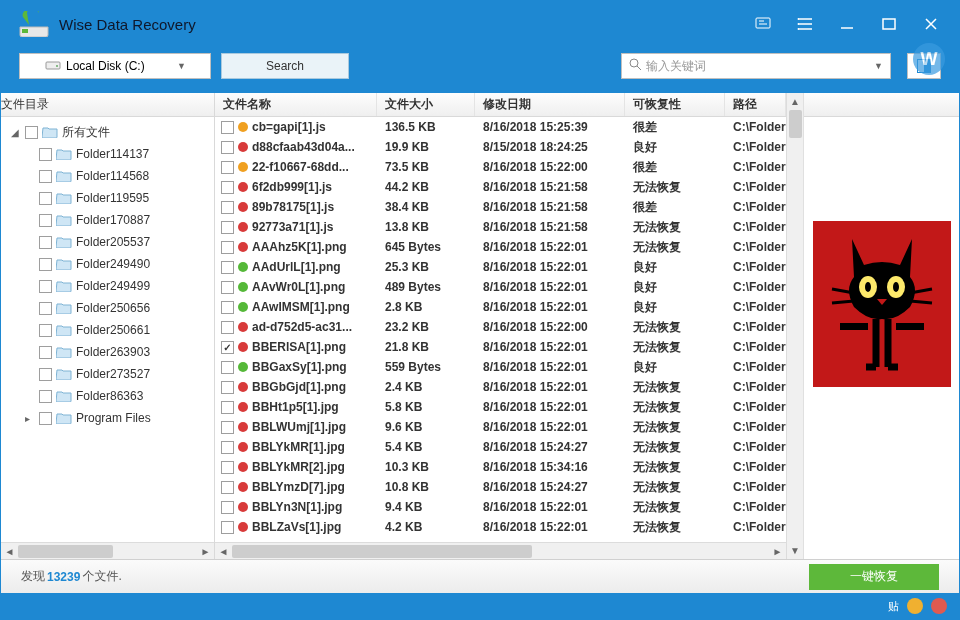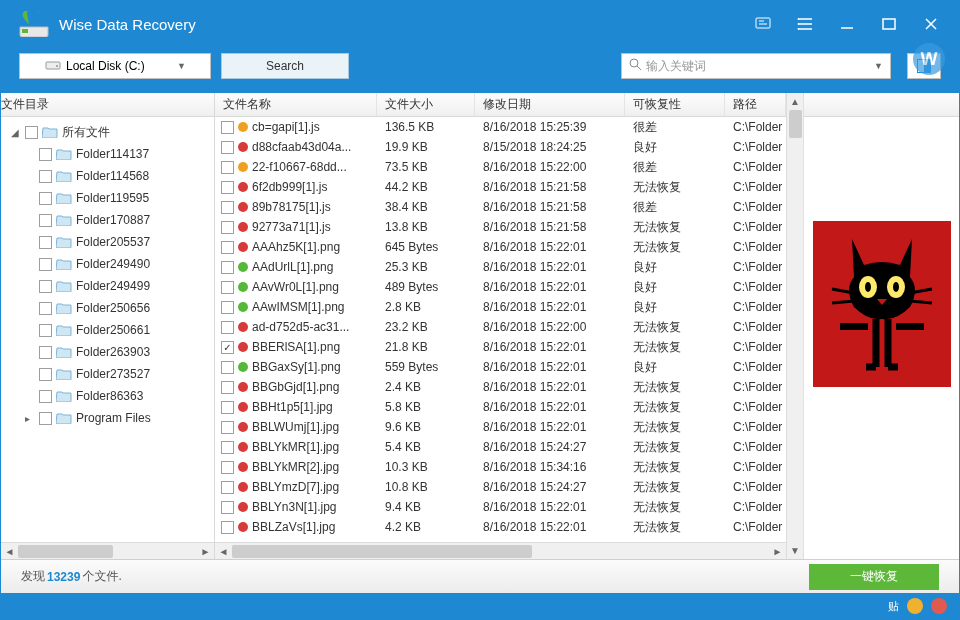--- a/index.html
+++ b/index.html
@@ -1,20 +1,20 @@
 <!DOCTYPE html>
 <html><head>
 <meta charset="utf-8">
 <style>
 * { margin: 0; padding: 0; box-sizing: border-box; font-family: "Microsoft YaHei", Arial, sans-serif; }
 body { background: #fff; width: 960px; height: 620px; overflow: hidden; }
 
 .window { width: 960px; height: 620px; border: 1px solid #1e88d2; display: flex; flex-direction: column; background: #1e88d2; }
 
-.titlebar { height: 46px; background: #1e88d2; display: flex; align-items: center; padding: 0 0 0 18px; color: #ffffff; }
+.titlebar { height: 46px; background: #1e88d2; display: flex; align-items: center; padding: 0 0 0 18px; color: #0f172a; }
 .titlebar .logo-icon { width: 30px; height: 26px; margin-right: 10px; position: relative; }
 .titlebar .title { font-size: 15px; }
 .title-controls { margin-left: auto; display: flex; align-items: center; gap: 26px; padding-right: 20px; }
 .tc-btn { width: 16px; height: 16px; display: flex; align-items: center; justify-content: center; cursor: pointer; color: #fff; }
 
 .toolbar { height: 46px; background: #1e88d2; display: flex; align-items: center; padding: 0 18px 8px 18px; gap: 10px; position: relative; }
 .drive-select { width: 192px; height: 26px; background: #fff; border: 1px solid #bfbfbf; display: flex; align-items: center; padding: 0 24px; font-size: 12px; cursor: pointer; text-align: center; }
 .drive-select .drive-icon { width: 18px; text-align: center; color: #888; margin-right: 4px; }
 .drive-select .chev { margin-left: auto; color: #666; font-size: 9px; }
 .search-btn { width: 128px; height: 26px; background: #eaf3f8; border: 1px solid #a9c9de; font-size: 12px; color: #333; cursor: pointer; display: flex; align-items: center; justify-content: center; }
@@ -79,21 +79,21 @@
 .preview { width: 156px; background: #fff; border-left: 1px solid #e0e0e0; display:flex; flex-direction:column; }
 .preview-header { height: 24px; background: linear-gradient(#fdfdfd,#efefef); border-bottom: 1px solid #d9d9d9; }
 .preview-img { margin: 104px auto 0 auto; width: 138px; height: 166px; background:#c21818; position:relative; }
 .cat { position:absolute; left:50%; top:50%; transform:translate(-50%,-50%); }
 
 .main-hscroll { height: 17px; background: #f0f0f0; border-top: 1px solid #dcdcdc; display: flex; align-items: center; }
 .main-hscroll .arr { width: 17px; height: 17px; display: flex; align-items:center; justify-content:center; color:#666; font-size:10px; background:#f0f0f0; cursor:pointer; }
 .main-hscroll .track { flex:1; height:17px; position:relative; }
 .main-hscroll .thumb { position:absolute; left:0; top:2px; height:13px; width:300px; background:#cdcdcd; border-radius:2px; }
 
-.grid-wrap { display:flex; flex:1; min-height:0; }
+.grid-wrap { display:flex; flex:1; min-height:0;font-weight:bold; }
 .grid-col { flex:1; display:flex; flex-direction:column; min-width:0; }
 .vscroll { width:17px; background:#f0f0f0; border-left:1px solid #dcdcdc; display:flex; flex-direction:column; }
 .vscroll .arr { height:17px; display:flex; align-items:center; justify-content:center; color:#666; font-size:10px; cursor:pointer; }
 .vscroll .track { flex:1; position:relative; }
 .vscroll .thumb { position:absolute; top:0; left:2px; width:13px; height:28px; background:#cdcdcd; border-radius:2px; }
 </style>
 </head>
 <body>
 
 <div class="window">

